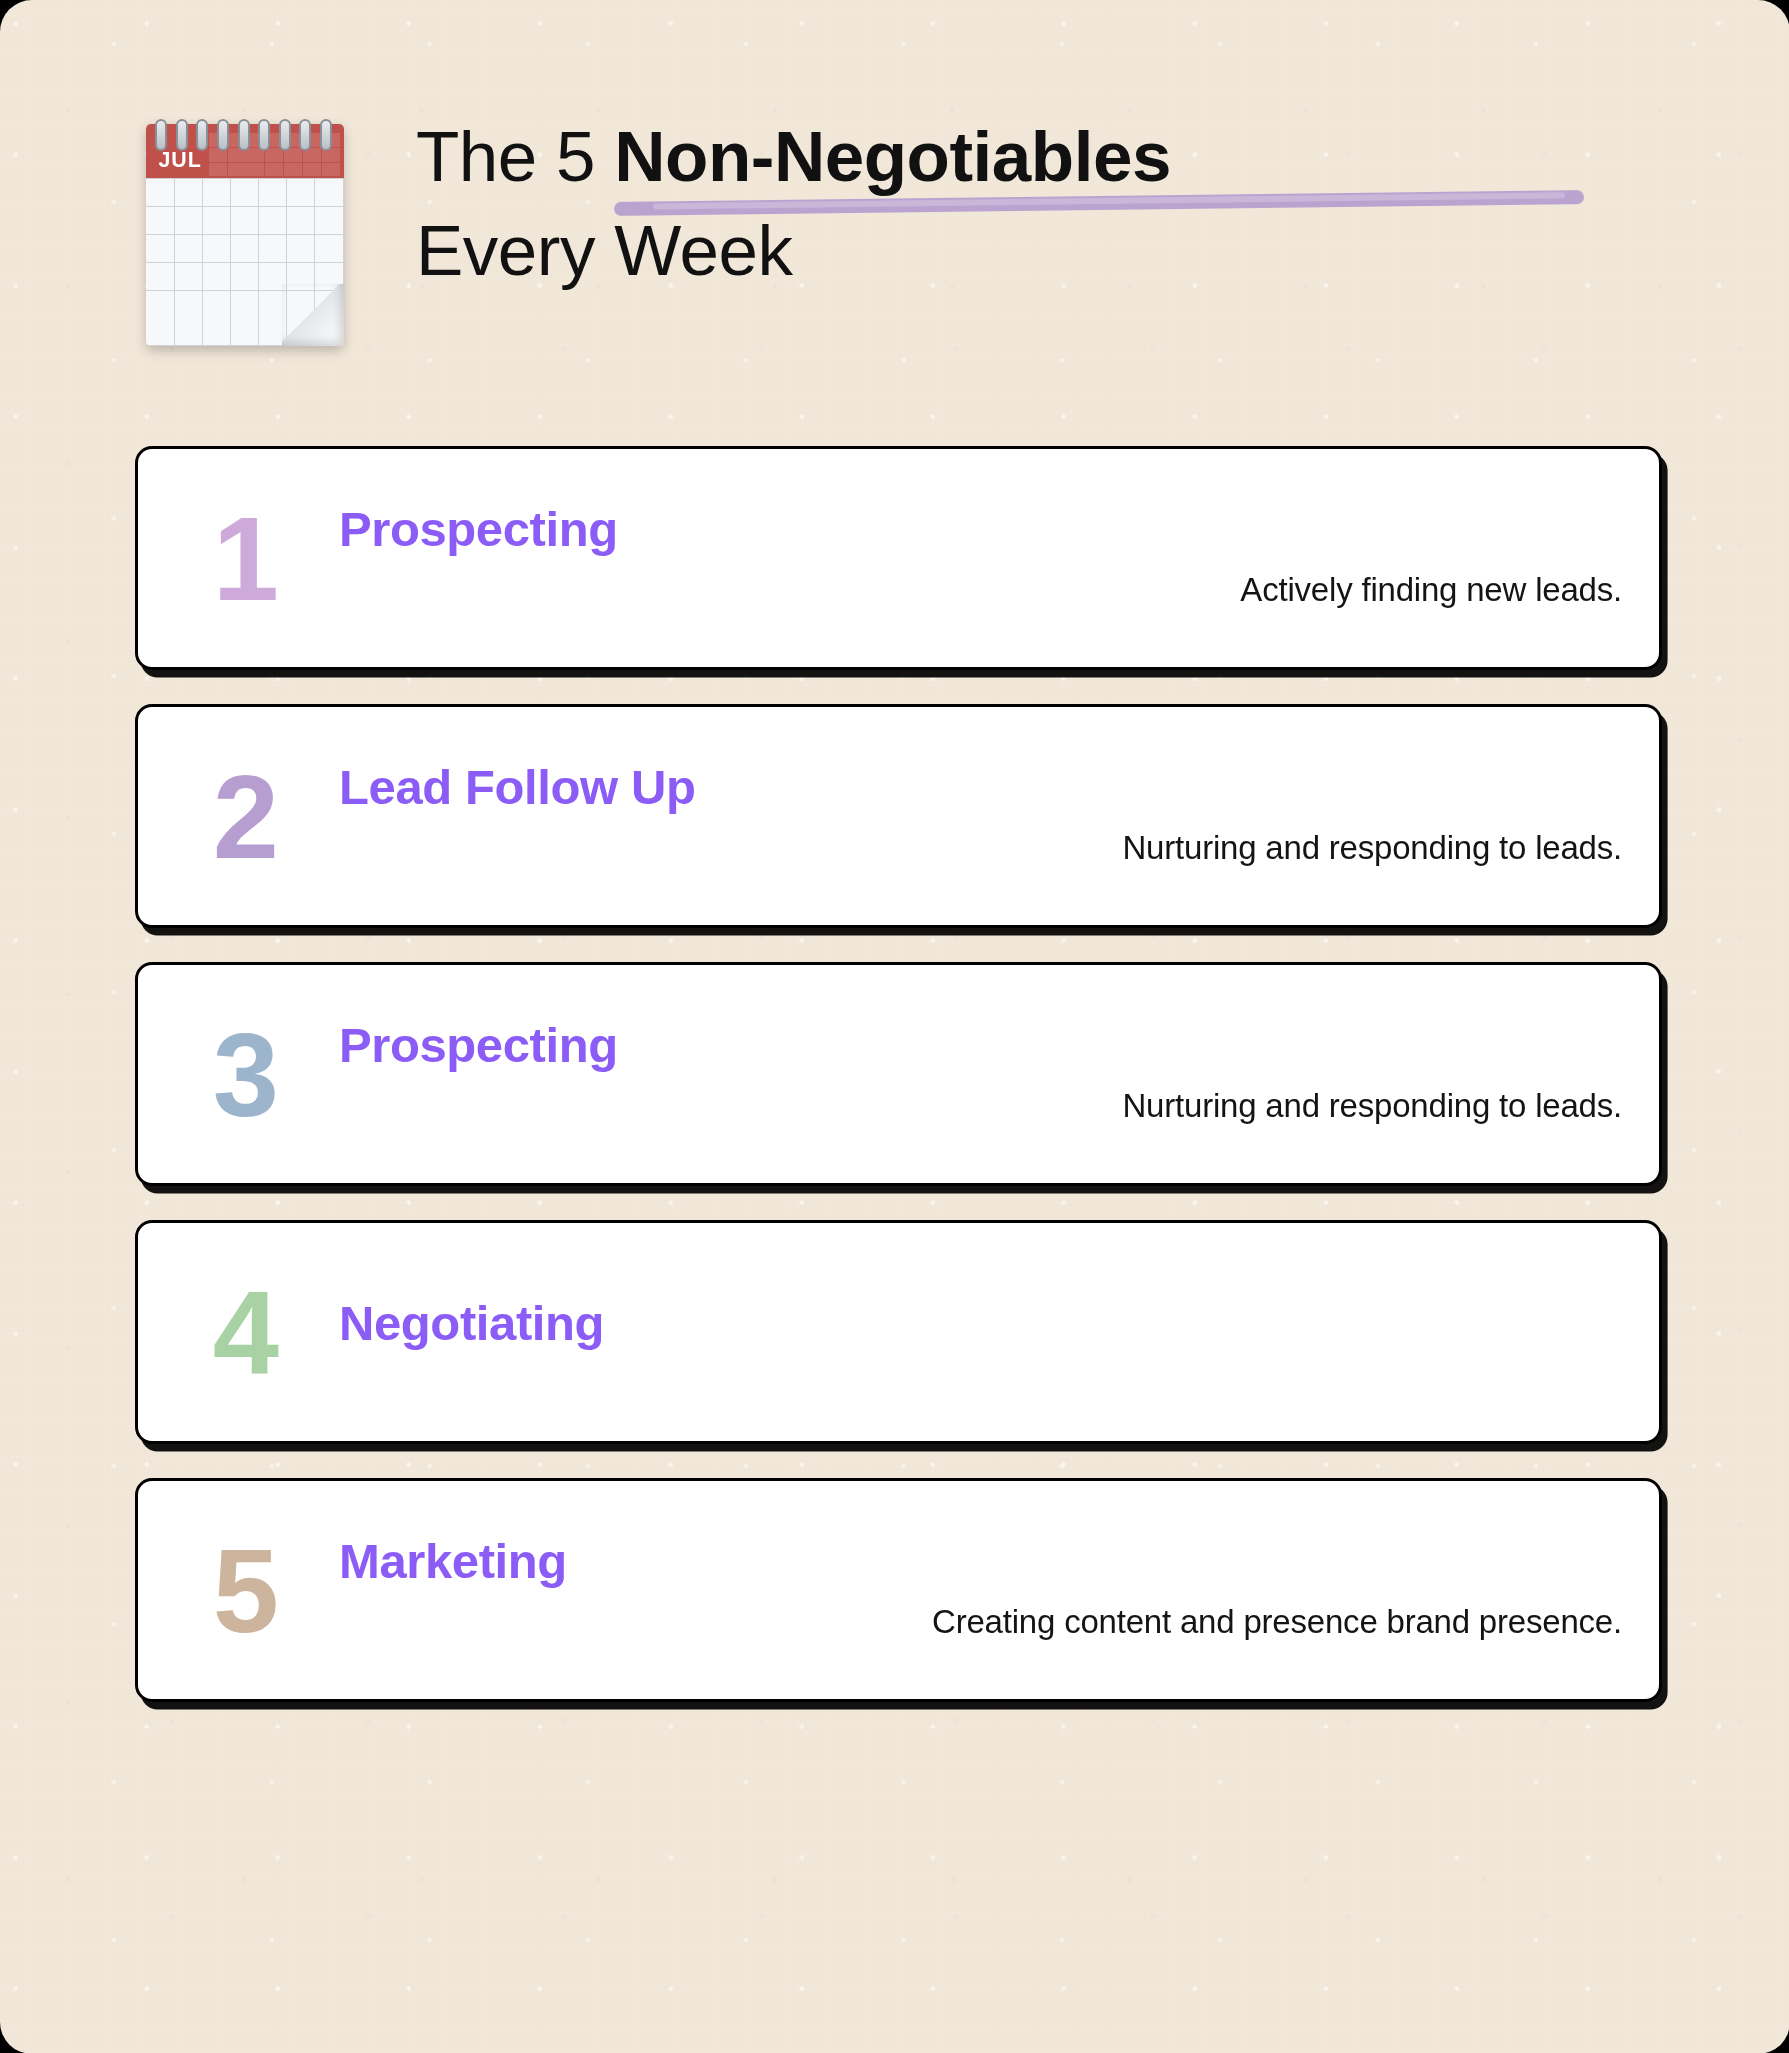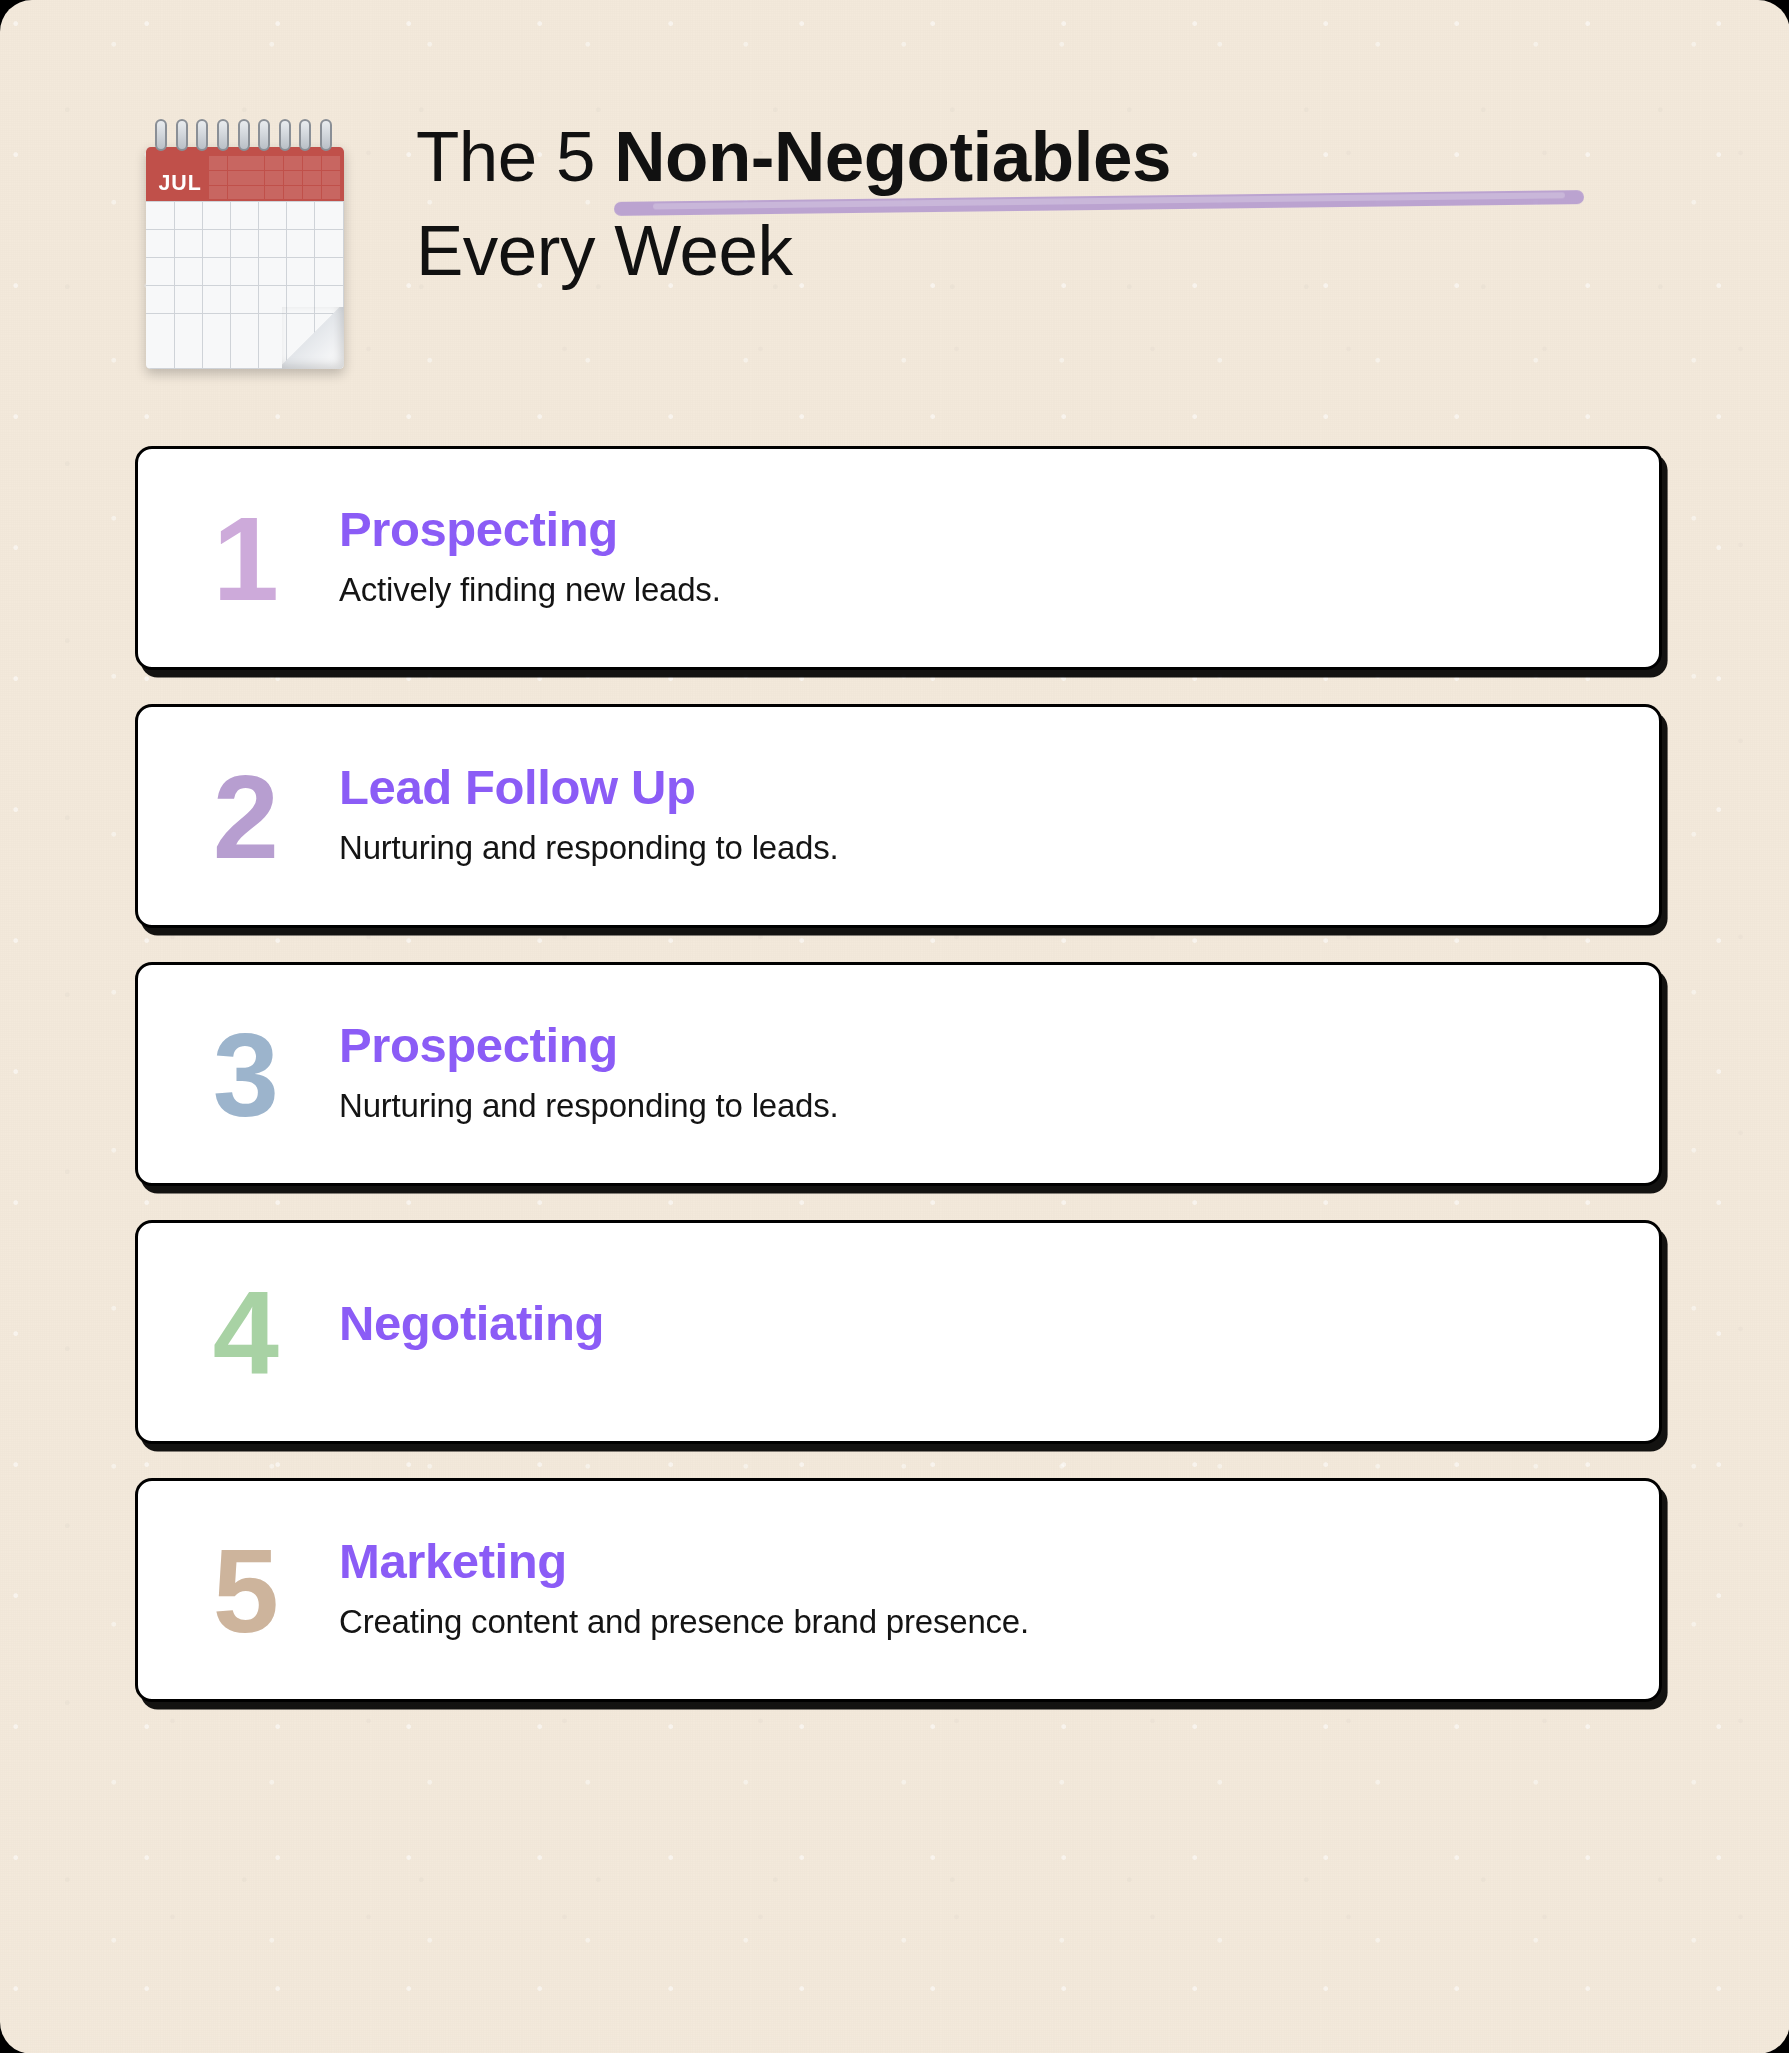--- a/index.html
+++ b/index.html
@@ -68,21 +68,21 @@
   .cal-ring {
     width: 12px;
     height: 32px;
     border: 2.8px solid #8a8f96;
     border-radius: 6.5px;
     background: linear-gradient(180deg, #e9ecef 0%, #b9bfc6 100%);
     box-sizing: border-box;
   }
   .cal-body {
     position: absolute;
-    top: 28px;
+    top: 5px;
     left: 7.5px;
     width: 198px;
     height: 222px;
     background: #fdfdfd;
     border-radius: 4.7px;
     box-shadow: 0 4.7px 11.2px rgba(0,0,0,0.22);
     overflow: hidden;
   }
   .cal-top {
     height: 54px;
@@ -219,20 +219,21 @@
     line-height: 1.18;
     margin-bottom: 11.2px;
     letter-spacing: -0.4px;
   }
   .card-desc {
     font-size: 33px;
     font-weight: 400;
     color: #141414;
     line-height: 1.2;
     letter-spacing: -0.2px;
+    text-align: right;
   }
 </style>
 </head>
 <body>
 
 <div class="poster">
   <div class="grain"></div>
 
   <div class="header">
 

